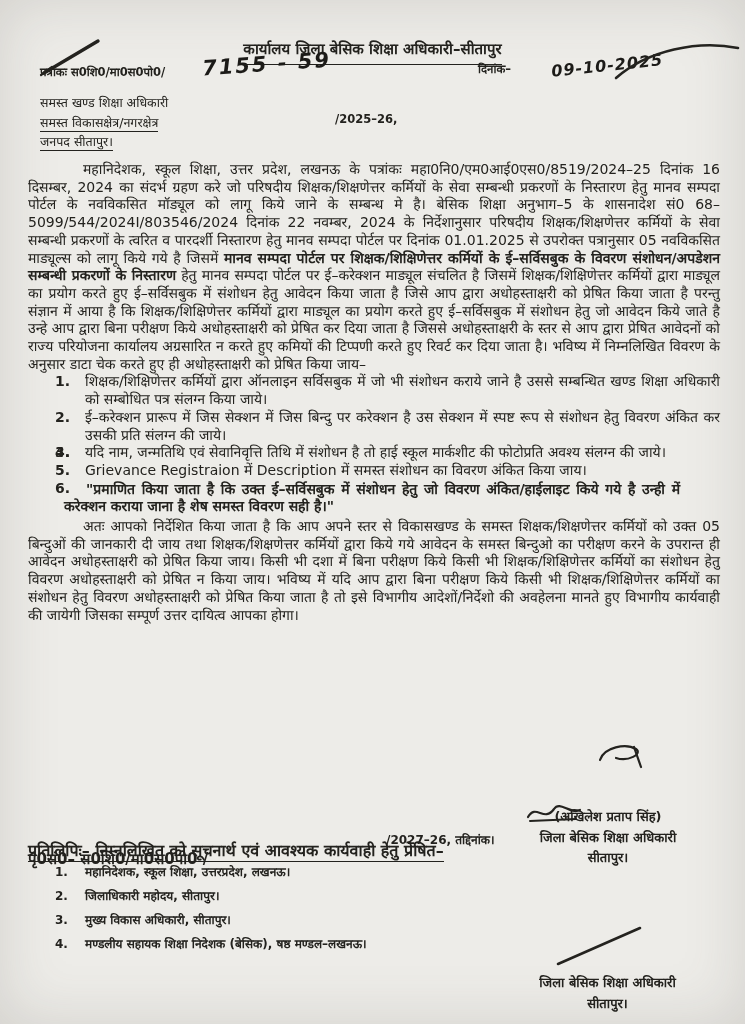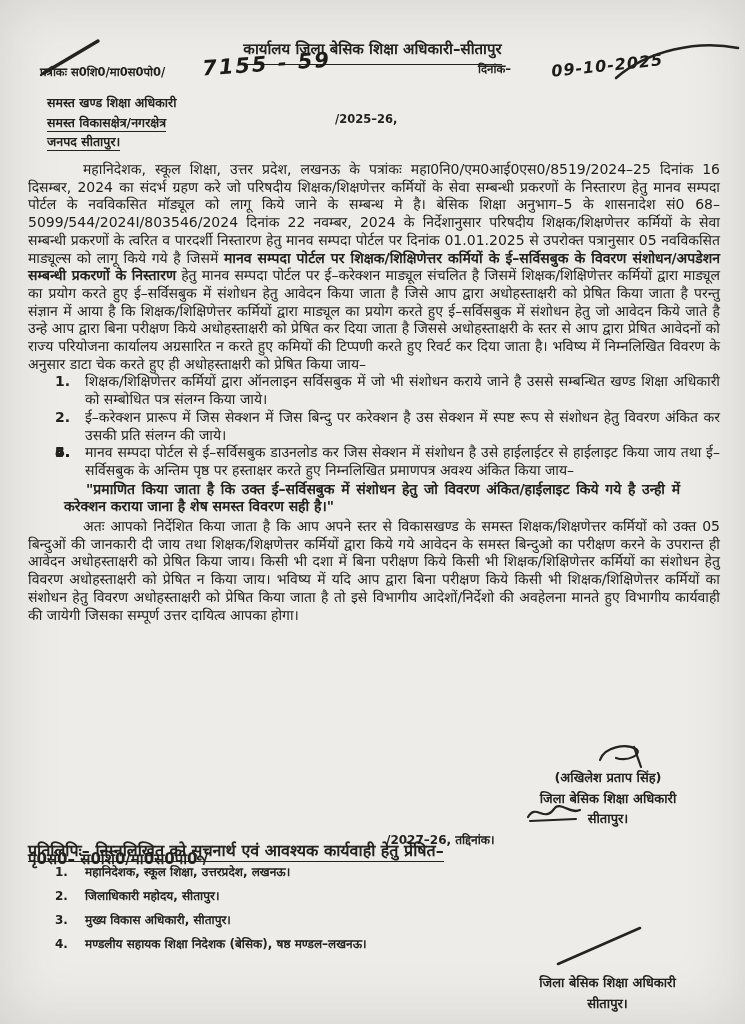--- a/index.html
+++ b/index.html
@@ -12,29 +12,29 @@
     box-shadow:inset 0 0 60px rgba(90,85,75,.18);
   }
   .abs{position:absolute;}
   .b{font-weight:700;}
   .title{top:38px;left:0;right:0;text-align:center;font-size:15px;font-weight:700;}
   .title span{border-bottom:1.6px solid #23221e;padding-bottom:6px;text-align:right;}
   .small{font-size:11.5px;font-weight:600;}
   .hand{font-style:italic;font-weight:600;color:#1c1b18;}
   .hand-num{font-size:21px;letter-spacing:2px;transform:rotate(-4deg);}
   .hand-date{font-size:16px;letter-spacing:1px;transform:rotate(-6deg);}
-  .recipients{top:93px;left:40px;font-size:12.5px;font-weight:700;line-height:19.5px;margin-left:7px;}
+  .recipients{top:93px;left:40px;font-size:12.5px;font-weight:400;line-height:19.5px;}
   .recipients .u{border-bottom:1.4px solid #23221e;display:inline-block;line-height:16px;}
   .main{top:161px;left:28px;width:692px;font-size:14px;line-height:17.7px;text-align:justify;}
   .main p{margin:0;}
   .indent{text-indent:55px;}
   .point{position:relative;padding-left:57px;}
   .point .num{position:absolute;left:27px;top:0;font-weight:600;}
   .cert{font-weight:700;margin:1px 40px 2px 36px !important;text-indent:22px;}
-  .sig-block{top:768px;left:492px;width:232px;text-align:center;font-size:13px;font-weight:700;line-height:20.5px;}
+  .sig-block{top:807px;left:492px;width:232px;text-align:center;font-size:13px;font-weight:700;line-height:20.5px;}
   .endorse-ref{top:848px;left:28px;font-size:15px;font-weight:700;}
   .endorse-session{top:831px;left:386px;font-size:12px;font-weight:700;}
   .copy-heading{top:839px;left:28px;font-size:16px;font-weight:700;}
   .copy-heading span{border-bottom:1.6px solid #23221e;padding-bottom:1px;}
   .copies{top:860px;left:28px;width:600px;font-size:12px;font-weight:600;line-height:24px;}
   .bottom-sig{top:972px;left:500px;width:215px;text-align:center;font-size:13px;font-weight:700;line-height:21px;}
   svg{display:block;}
   svg path,svg line{stroke:#24231f;fill:none;stroke-linecap:round;stroke-linejoin:round;}
 </style>
 </head>
@@ -75,27 +75,28 @@
     </div>
     <div class="point">
       <span class="num">2.</span>
       <span>ई–करेक्शन प्रारूप में जिस सेक्शन में जिस बिन्दु पर करेक्शन है उस सेक्शन में स्पष्ट रूप से संशोधन हेतु विवरण अंकित कर उसकी प्रति संलग्न की जाये।</span>
     </div>
     <div class="point">
       <span class="num">3.</span>
     </div>
     <div class="point">
       <span class="num">4.</span>
+      <span>यदि नाम, जन्मतिथि एवं सेवानिवृत्ति तिथि में संशोधन है तो हाई स्कूल मार्कशीट की फोटोप्रति अवश्य संलग्न की जाये।</span>
     </div>
     <div class="point">
       <span class="num">5.</span>
+      <span>Grievance Registraion में Description में समस्त संशोधन का विवरण अंकित किया जाय।</span>
     </div>
     <div class="point">
       <span class="num">6.</span>
-      <span>मानव सम्पदा पोर्टल से ई–सर्विसबुक डाउनलोड कर जिस सेक्शन में संशोधन है उसे हाईलाईटर से हाईलाइट किया जाय तथा ई–सर्विसबुक के अन्तिम पृष्ठ पर हस्ताक्षर करते हुए निम्नलिखित प्रमाणपत्र अवश्य अंकित किया जाय–</span>
     </div>
 
     <p class="cert">"प्रमाणित किया जाता है कि उक्त ई–सर्विसबुक में संशोधन हेतु जो विवरण अंकित/हाईलाइट किये गये है उन्ही में करेक्शन कराया जाना है शेष समस्त विवरण सही है।"</p>
 
     <p class="indent">अतः आपको निर्देशित किया जाता है कि आप अपने स्तर से विकासखण्ड के समस्त शिक्षक/शिक्षणेत्तर कर्मियों को उक्त 05 बिन्दुओं की जानकारी दी जाय तथा शिक्षक/शिक्षणेत्तर कर्मियों द्वारा किये गये आवेदन के समस्त बिन्दुओ का परीक्षण करने के उपरान्त ही आवेदन अधोहस्ताक्षरी को प्रेषित किया जाय। किसी भी दशा में बिना परीक्षण किये किसी भी शिक्षक/शिक्षिणेत्तर कर्मियों का संशोधन हेतु विवरण अधोहस्ताक्षरी को प्रेषित न किया जाय। भविष्य में यदि आप द्वारा बिना परीक्षण किये किसी भी शिक्षक/शिक्षिणेत्तर कर्मियों का संशोधन हेतु विवरण अधोहस्ताक्षरी को प्रेषित किया जाता है तो इसे विभागीय आदेशों/निर्देशो की अवहेलना मानते हुए विभागीय कार्यवाही की जायेगी जिसका सम्पूर्ण उत्तर दायित्व आपका होगा।</p>
   </div>
 
   <svg class="abs" style="left:594px;top:740px;" width="56" height="30">
     <path d="M6,20 C10,7 32,3 42,9 C49,14 34,22 22,18" stroke-width="2.2"></path>
     <path d="M40,7 L47,27" stroke-width="2.2"></path>

